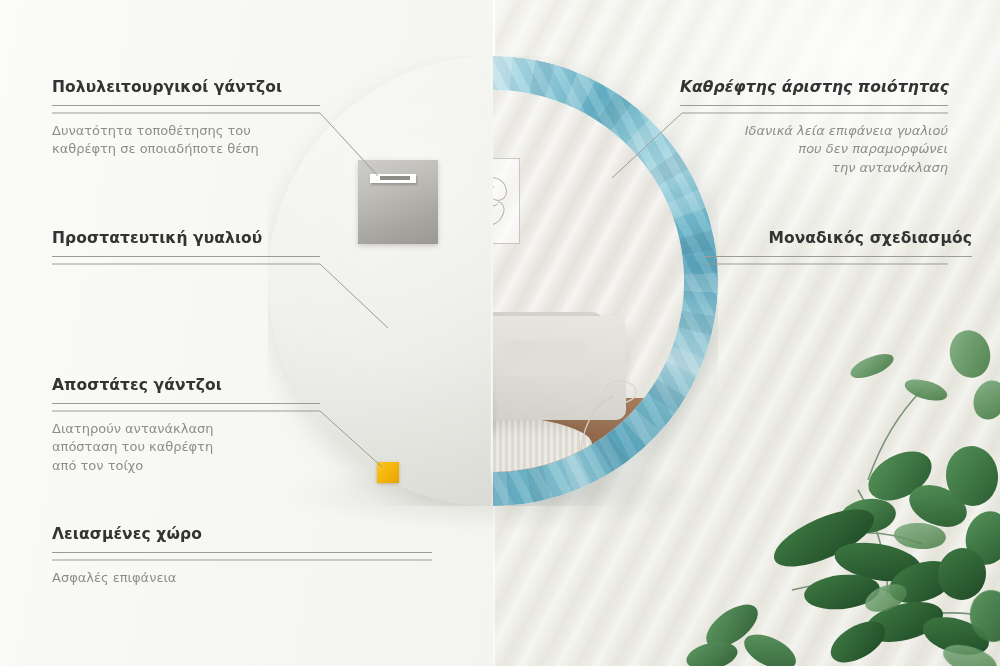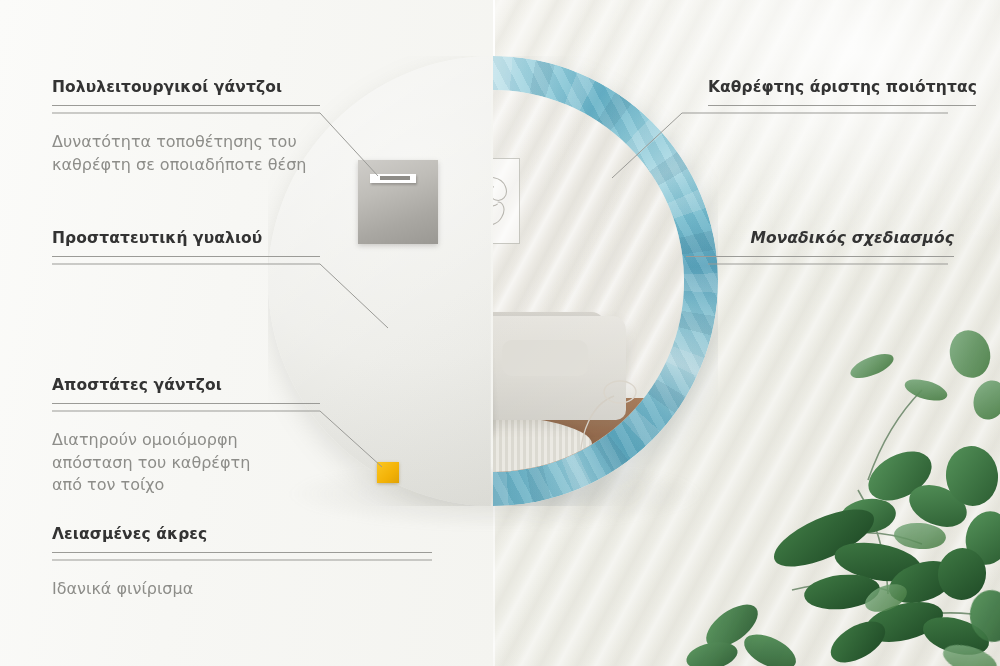--- a/index.html
+++ b/index.html
@@ -291,35 +291,35 @@
     color: #333333;
     letter-spacing: 0.1px;
     white-space: nowrap;
   }
   .callout .c-rule {
     height: 1px;
     background: #9b9b97;
     margin-top: 9px;
   }
   .callout .c-body {
-    margin-top: 25px;
-    font-size: 16px;
+    margin-top: 16px;
+    font-size: 13px;
     line-height: 1.42;
     color: #8d8d89;
   }
   .callout.left  { text-align: left;  }
   .callout.right { text-align: right; }
 
   .c-left-1 { left: 52px;  top: 78px;  width: 268px; }
   .c-left-2 { left: 52px;  top: 229px; width: 268px; }
   .c-left-3 { left: 52px;  top: 376px; width: 268px; }
   .c-left-4 { left: 52px;  top: 525px; width: 380px; }
 
-  .c-right-1 { left: 708px; top: 78px;  width: 268px; }
-  .c-right-2 { left: 686px; top: 229px; width: 268px; font-style: italic; }
+  .c-right-1 { left: 680px; top: 78px;  width: 268px; font-style: italic; }
+  .c-right-2 { left: 704px; top: 229px; width: 268px; }
 
   
   .plant {
     position: absolute;
     left: 672px; top: 330px;
     width: 340px; height: 340px;
     pointer-events: none;
   }
   .plant svg { display: block; width: 100%; height: 100%; }
 </style>
@@ -408,34 +408,37 @@
   </div>
 
   <div class="callout left c-left-2">
     <div class="c-title">Προστατευτική γυαλιού</div>
     <div class="c-rule"></div>
   </div>
 
   <div class="callout left c-left-3">
     <div class="c-title">Αποστάτες γάντζοι</div>
     <div class="c-rule"></div>
-    <div class="c-body" style="white-space:pre-line">Διατηρούν ομοιόμορφη
+    <div class="c-body" style="white-space:pre-line">Διατηρούν αντανάκλαση
 απόσταση του καθρέφτη
 από τον τοίχο</div>
   </div>
 
   <div class="callout left c-left-4">
-    <div class="c-title">Λειασμένες άκρες</div>
+    <div class="c-title">Λειασμένες χώρο</div>
     <div class="c-rule"></div>
-    <div class="c-body" style="white-space:pre-line">Ιδανικά φινίρισμα</div>
+    <div class="c-body" style="white-space:pre-line">Ασφαλές επιφάνεια</div>
   </div>
 
   <div class="callout right c-right-1">
     <div class="c-title">Καθρέφτης άριστης ποιότητας</div>
     <div class="c-rule"></div>
+    <div class="c-body" style="white-space:pre-line">Ιδανικά λεία επιφάνεια γυαλιού
+που δεν παραμορφώνει
+την αντανάκλαση</div>
   </div>
 
   <div class="callout right c-right-2">
     <div class="c-title">Μοναδικός σχεδιασμός</div>
     <div class="c-rule"></div>
   </div>
 
   <div class="plant">
     <svg viewBox="0 0 340 340">
       <defs>

